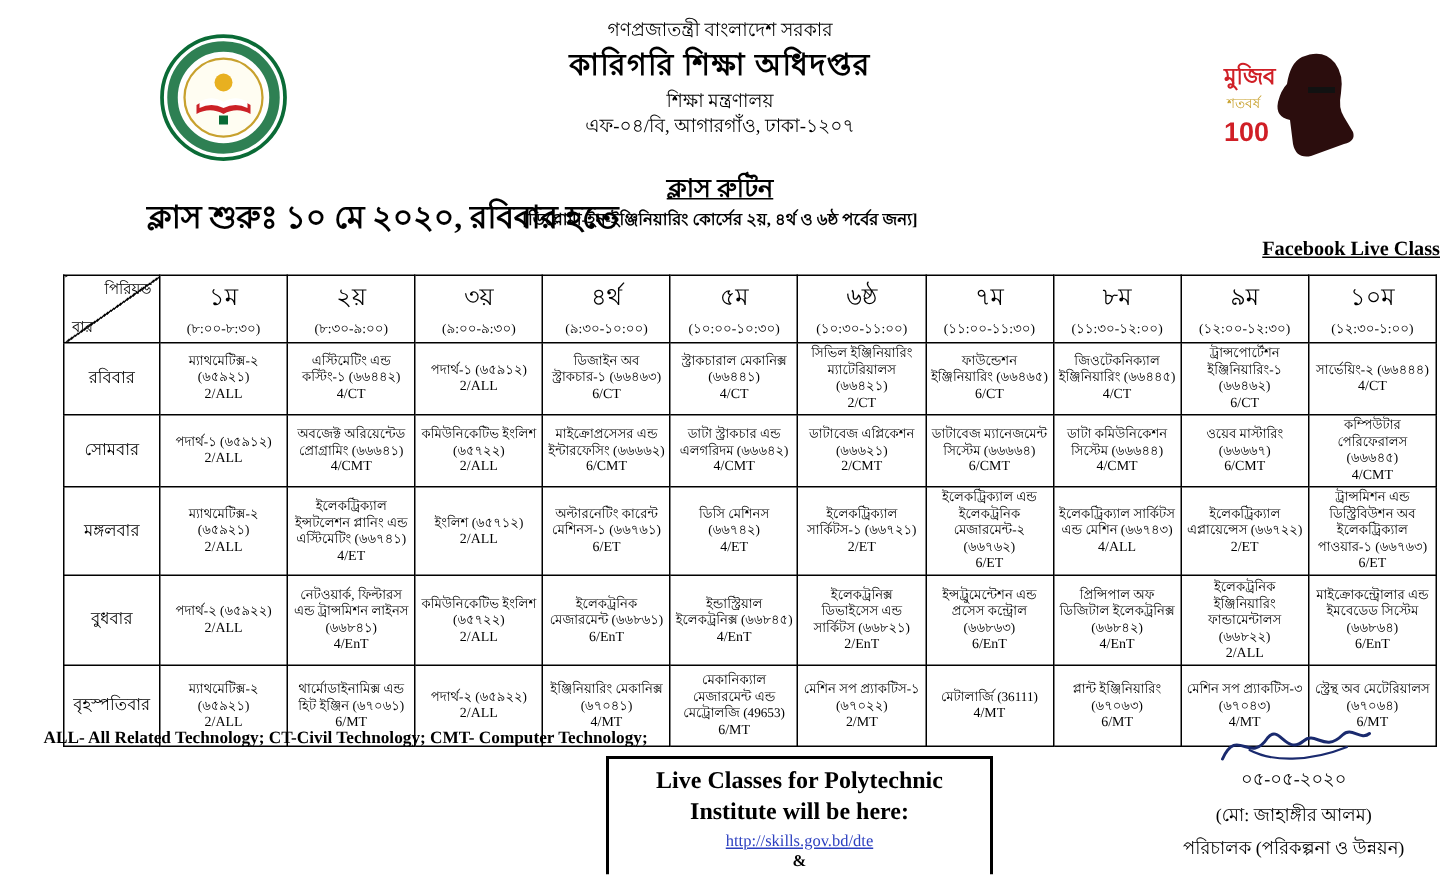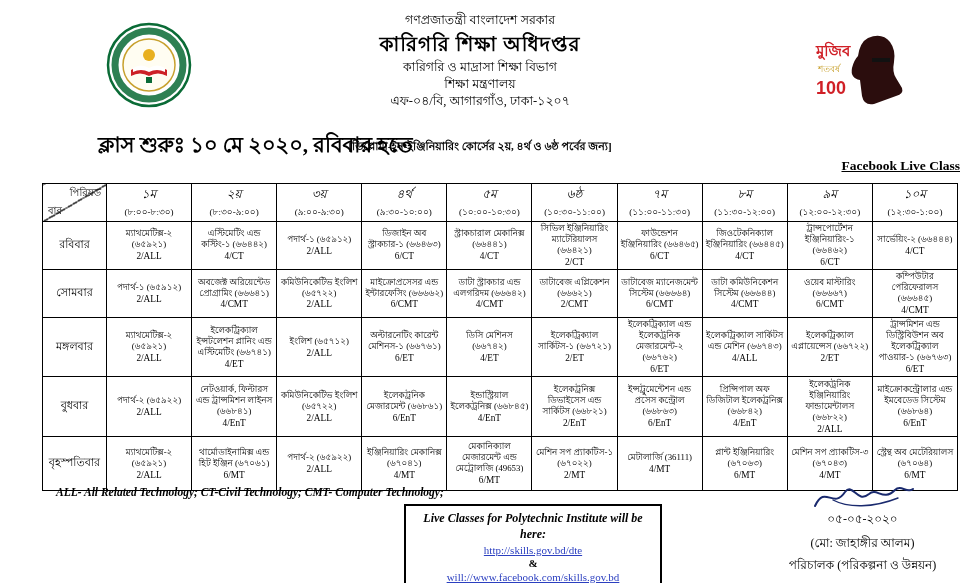--- a/index.html
+++ b/index.html
@@ -32,31 +32,31 @@
            padding:1px 2px; font-weight:normal; }
   col.daycol { width:64px; }
   .corner {
     position:relative; height:36px; padding:0;
     background: linear-gradient(to bottom right,
        #fff calc(50% - 0.6px), #000 calc(50% - 0.6px),
        #000 calc(50% + 0.6px), #fff calc(50% + 0.6px));
   }
   .corner .c-top    { position:absolute; top:1px;  right:5px; font-size:10px; }
   .corner .c-bottom { position:absolute; bottom:1px; left:5px; font-size:10px; }
-  .p-name { font-size:12px;font-style:italic; }
+  .p-name { font-size:16px; }
   .p-time { font-size:9px; }
   .day-cell { font-size:11px; }
   .subj { font-size:8.8px; line-height:1.25; }
   .grp  { font-size:9.3px; line-height:1.3; font-family:"Liberation Serif", serif; }
   
-  .legend { position:absolute; left:56px; top:484px; font-size:11.5px; font-weight:bold;
-            line-height:1.45; font-family:"Liberation Serif", serif;font-style:italic; }
+  .legend { position:absolute; left:29px; top:484px; font-size:11.5px; font-weight:bold;
+            line-height:1.45; font-family:"Liberation Serif", serif; }
   .live-box { position:absolute; left:404px; top:504px; width:258px;
               border:2px solid #000; text-align:center; padding:5px 6px 7px; }
-  .live-box .lb-head { font-size:12px; font-weight:bold; line-height:1.3;font-style:italic; }
+  .live-box .lb-head { font-size:16px; font-weight:bold; line-height:1.3; }
   .live-box a { font-size:11px; text-decoration:underline; display:block; margin-top:2px; }
   .live-box .amp { font-size:11px; font-weight:bold; margin-top:1px; }
   .sign-block { position:absolute; left:775px; top:480px; width:175px; text-align:center; }
   .sign-svg   { display:block; margin:0 auto; }
   .sign-date  { font-size:12px; margin-top:-4px; }
   .sign-name  { font-size:12px; margin-top:4px; }
   .sign-title { font-size:12px; margin-top:2px; }
 </style>
 </head>
 <body>
@@ -78,25 +78,25 @@
     <path d="M56 10 q14 -6 22 4 q6 8 4 20 q-2 10 2 16 l6 10 q2 6 -6 8 l-22 8 q-10 2 -12 -8 l-2 -16 q-10 -2 -8 -12 q2 -8 6 -12 q2 -14 10 -18 Z" fill="#2b0d0d"></path>
     <path d="M60 30 h18 v4 h-18 Z" fill="#111111"></path>
     <text x="4" y="28" font-size="15" font-weight="bold" fill="#d01f26" font-family="Liberation Serif, serif">মুজিব</text>
     <text x="6" y="44" font-size="9" fill="#c8a12e" font-family="Liberation Serif, serif">শতবর্ষ</text>
     <text x="4" y="66" font-size="18" font-weight="bold" fill="#d01f26" font-family="Liberation Sans, sans-serif">100</text>
   </svg>
 
   <div class="hdr-center">
     <div class="hdr-line">গণপ্রজাতন্ত্রী বাংলাদেশ সরকার</div>
     <div class="hdr-main">কারিগরি শিক্ষা অধিদপ্তর</div>
-    <div class="hdr-line">কারিগরি ও মাদ্রাসা শিক্ষা বিভাগ</div>
     <div class="hdr-line">শিক্ষা মন্ত্রণালয়</div>
     <div class="hdr-line">এফ-০৪/বি, আগারগাঁও, ঢাকা-১২০৭</div>
   </div>
 
+  <div class="routine-title">ক্লাস রুটিন</div>
   <div class="class-start">ক্লাস শুরুঃ ১০ মে ২০২০, রবিবার হতে</div>
   <div class="routine-sub">[ডিপ্লোমা-ইন-ইঞ্জিনিয়ারিং কোর্সের ২য়, ৪র্থ ও ৬ষ্ঠ পর্বের জন্য]</div>
   <div class="fb-live">Facebook Live Class</div>
 
   <div class="tbl-wrap">
     <table id="routine-table">
       <colgroup id="cols">
           <col class="daycol">
           <col>
           <col>

